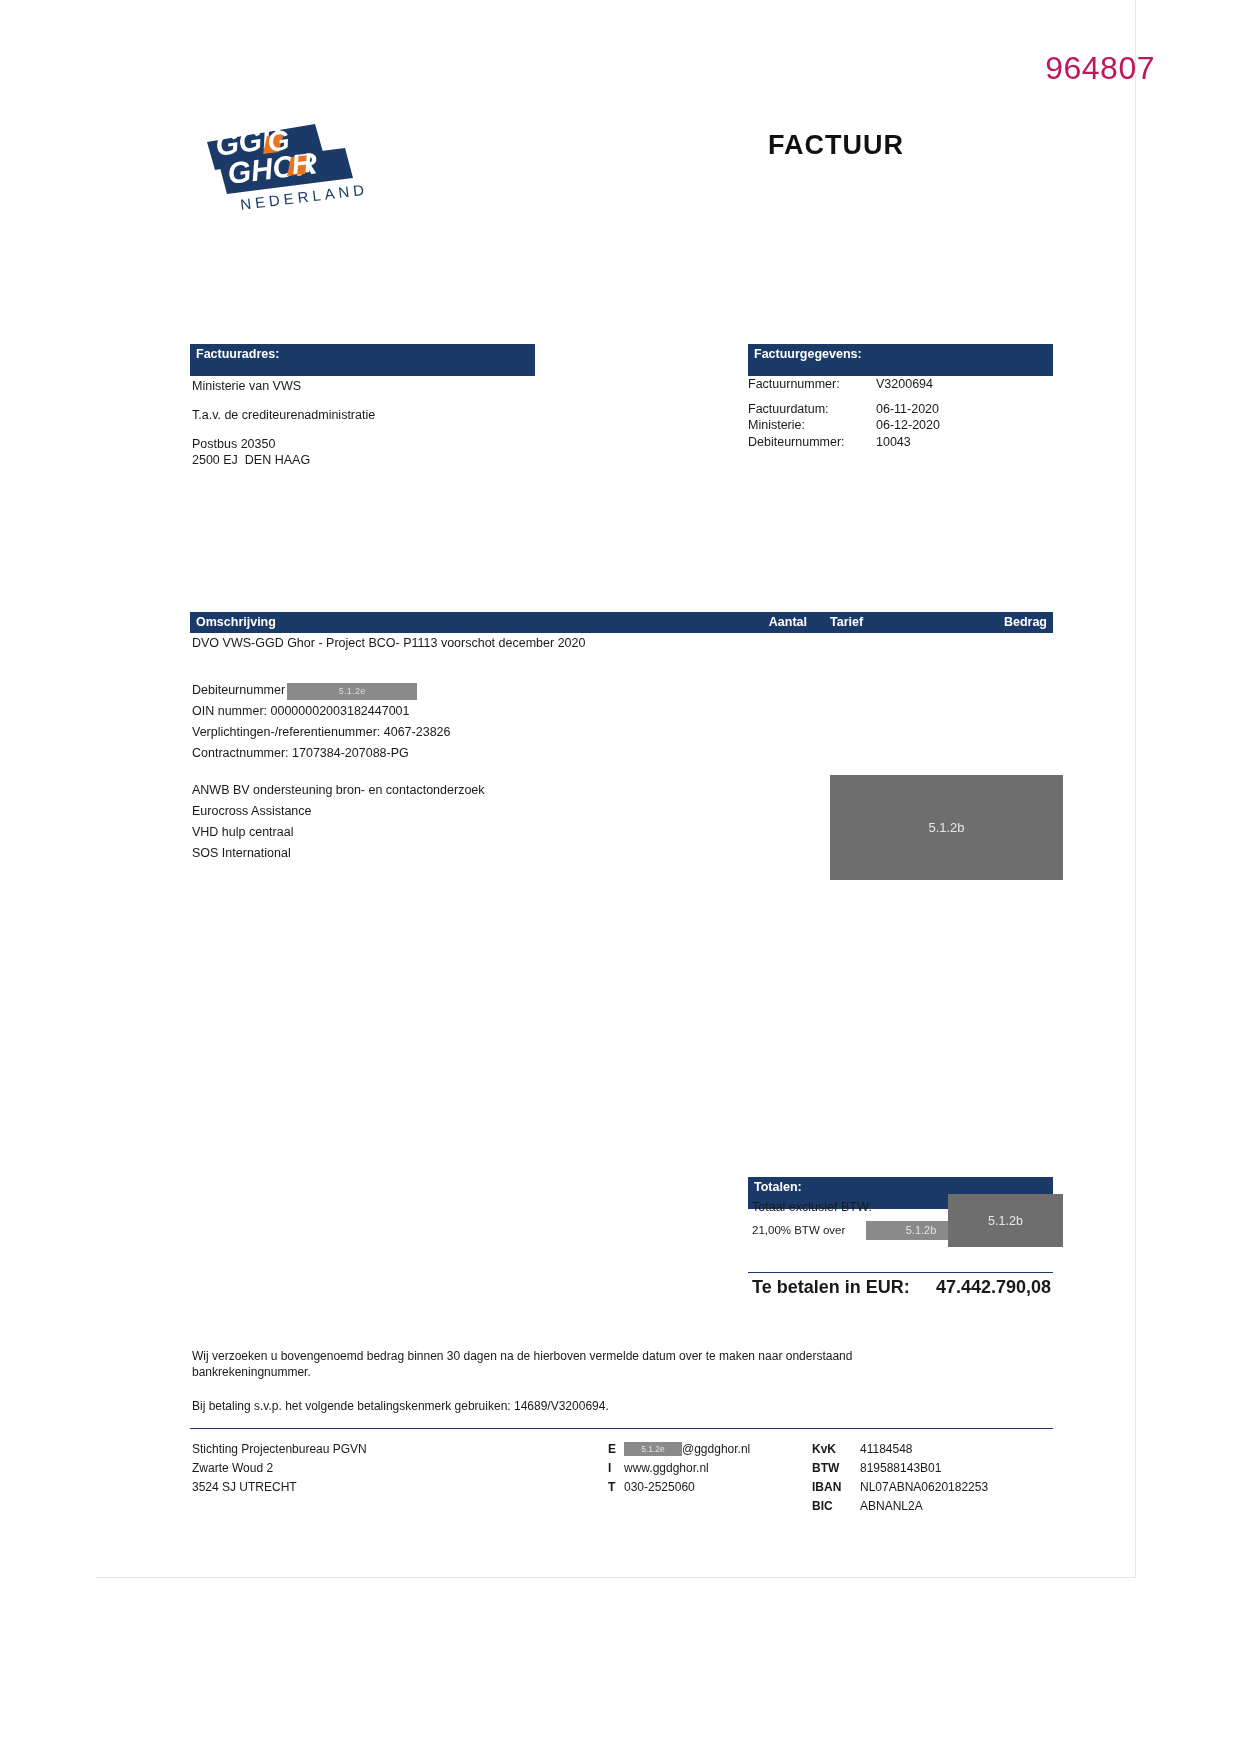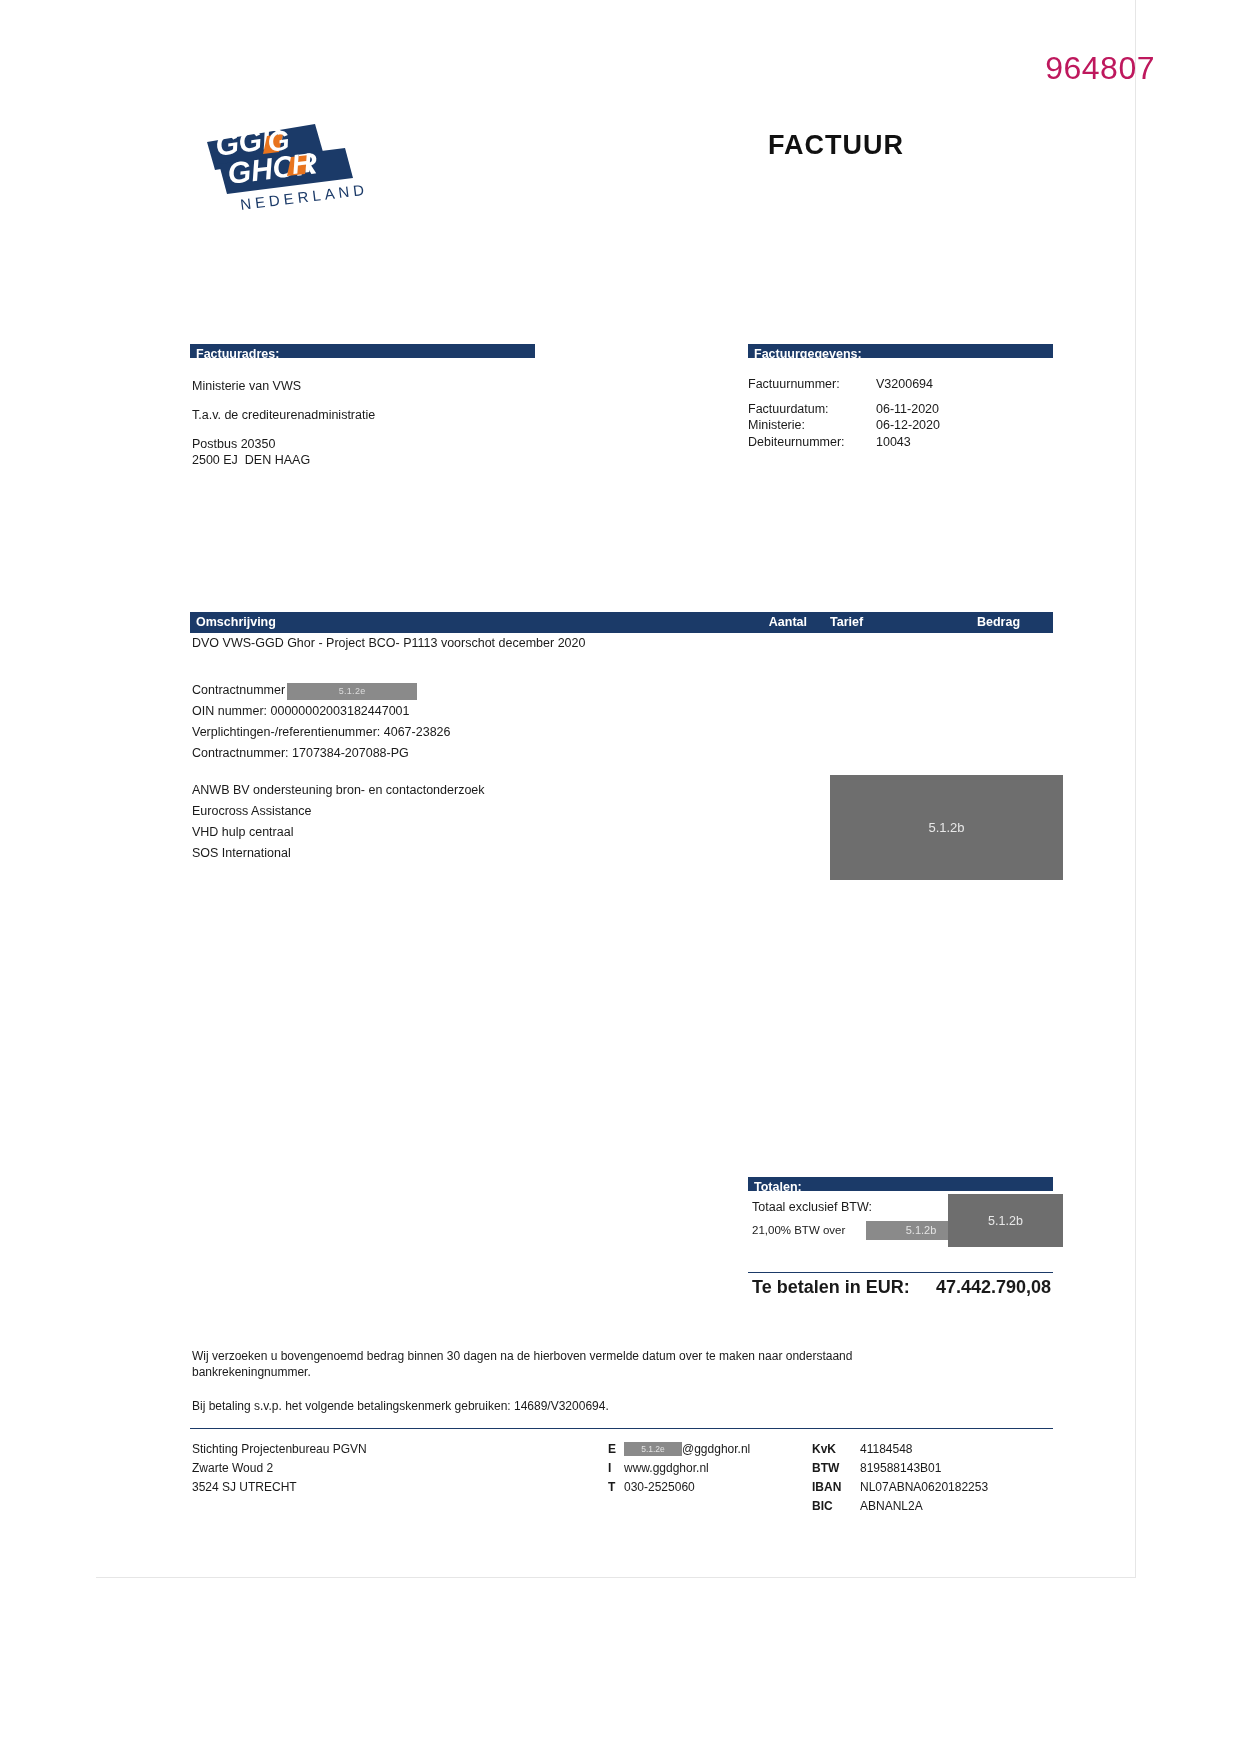--- a/index.html
+++ b/index.html
@@ -64,38 +64,38 @@
 
   
   .bar {
     position: absolute;
     background: #1b3a68;
     color: #ffffff;
     font-size: 12.5px;
     font-weight: bold;
     padding: 4px 6px;
     box-sizing: border-box;
-    height: 14px;
+    height: 32px;
     line-height: 12px;
   }
   .bar-factuuradres { left: 190px; top: 344px; width: 345px; }
   .bar-factuurgegevens { left: 748px; top: 344px; width: 305px; }
   .bar-omschrijving {
     left: 190px; top: 612px; width: 863px;
     height: 21px;
   }
   .bar-omschrijving .col-aantal,
   .bar-omschrijving .col-tarief,
   .bar-omschrijving .col-bedrag {
     position: absolute;
     top: 4px;
   }
   .bar-omschrijving .col-aantal { left: 525px; width: 92px; text-align: right; }
   .bar-omschrijving .col-tarief { left: 640px; width: 105px; text-align: left; }
-  .bar-omschrijving .col-bedrag { left: 760px; width: 97px; text-align: center; }
+  .bar-omschrijving .col-bedrag { left: 760px; width: 97px; text-align: right; }
 
   .bar-totalen { left: 748px; top: 1177px; width: 305px; }
 
   
   .addr {
     position: absolute;
     left: 192px;
     top: 378px;
     font-size: 12.5px;
     line-height: 16px;
@@ -333,21 +333,21 @@
     <span>Omschrijving</span>
     <span class="col-aantal">Aantal</span>
     <span class="col-tarief">Tarief</span>
     <span class="col-bedrag">Bedrag</span>
   </div>
 
   <div class="desc-line">DVO VWS-GGD Ghor - Project BCO- P1113 voorschot december 2020</div>
 
   <div class="contact-block">
     <div>
-      <span>Contractnummer</span><span class="redaction redact-contact">5.1.2e</span>
+      <span>Debiteurnummer</span><span class="redaction redact-contact">5.1.2e</span>
     </div>
     <div>OIN nummer: 00000002003182447001</div>
     <div>Verplichtingen-/referentienummer: 4067-23826</div>
     <div>Contractnummer: 1707384-207088-PG</div>
   </div>
 
   <div class="items">
     <div class="item-row">
       <span class="item-desc">ANWB BV ondersteuning bron- en contactonderzoek</span>
       <span class="item-qty">1,0</span>

